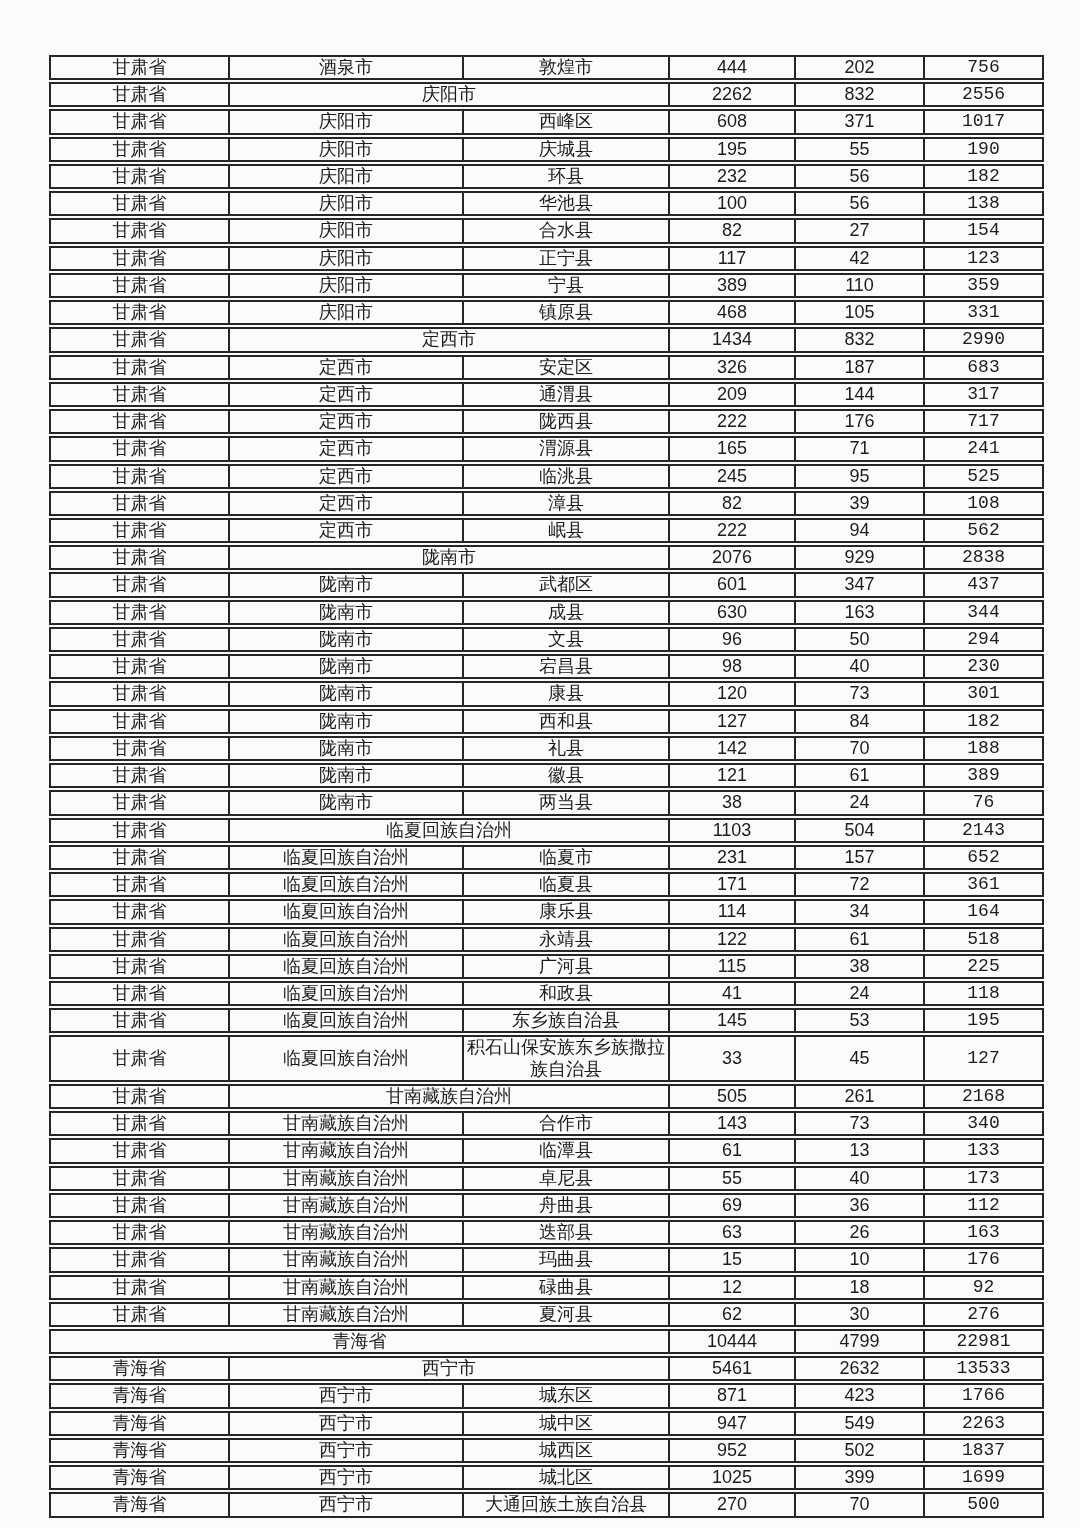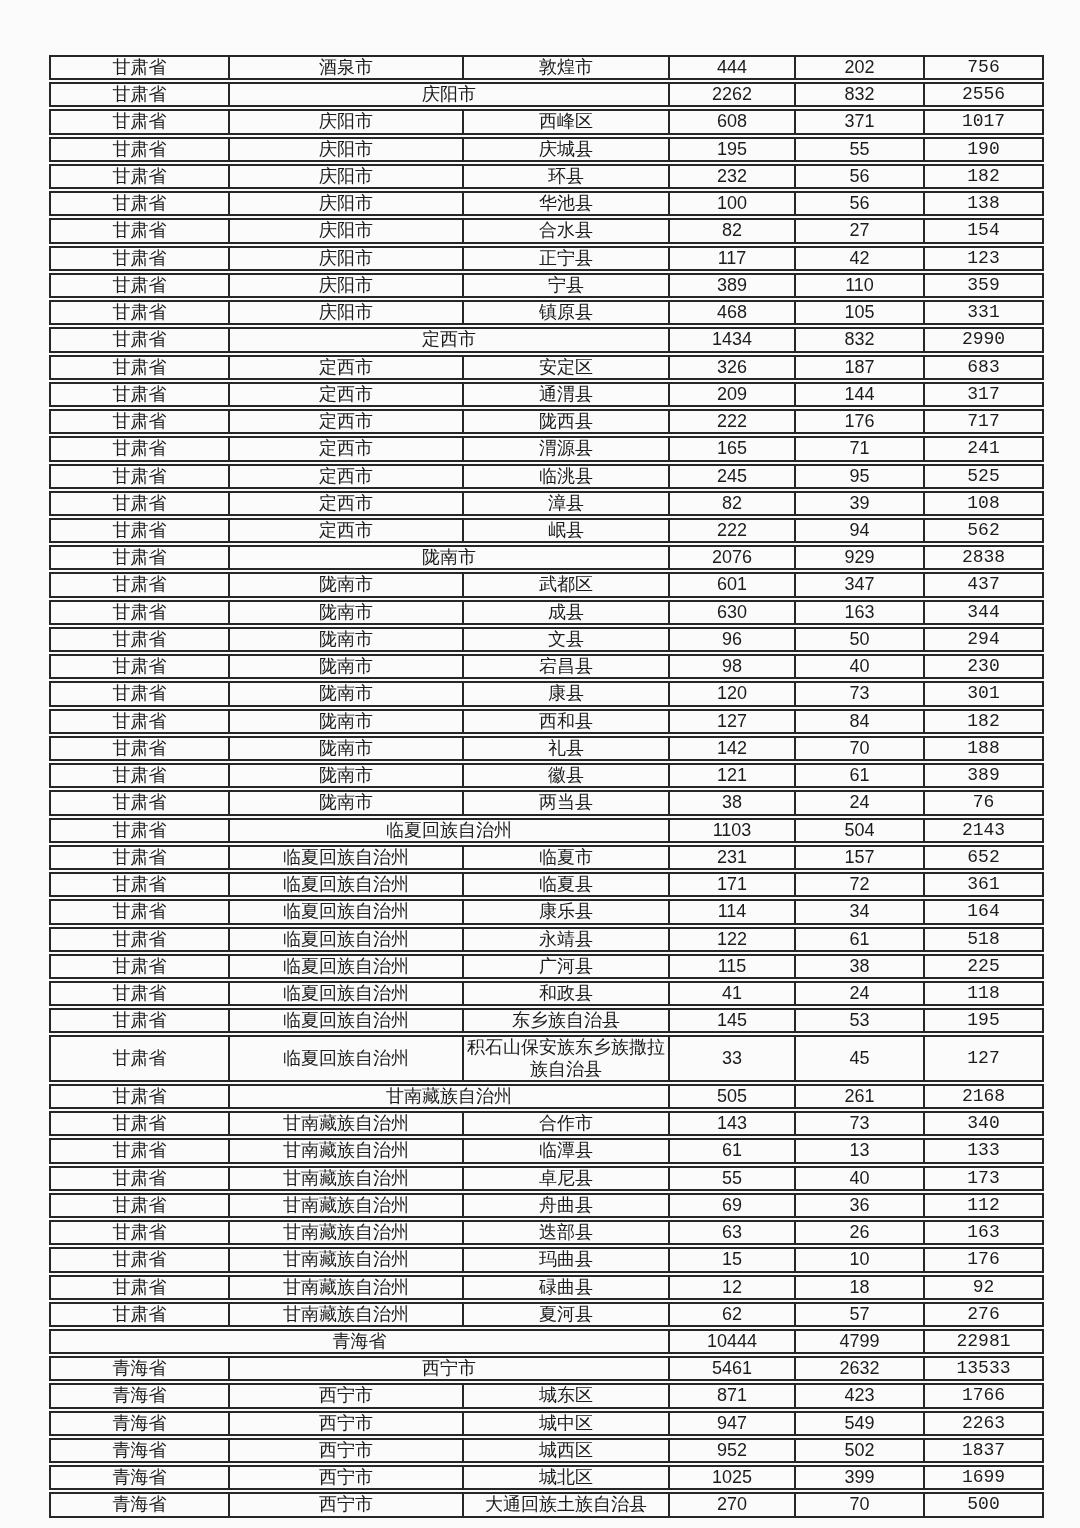--- a/index.html
+++ b/index.html
@@ -414,21 +414,21 @@
           <td>碌曲县</td>
           <td>12</td>
           <td>18</td>
           <td>92</td>
         </tr>
         <tr>
           <td>甘肃省</td>
           <td>甘南藏族自治州</td>
           <td>夏河县</td>
           <td>62</td>
-          <td>57</td>
+          <td>30</td>
           <td>276</td>
         </tr>
         <tr>
           <td colspan="3">青海省</td>
           <td>10444</td>
           <td>4799</td>
           <td>22981</td>
         </tr>
         <tr>
           <td>青海省</td>

